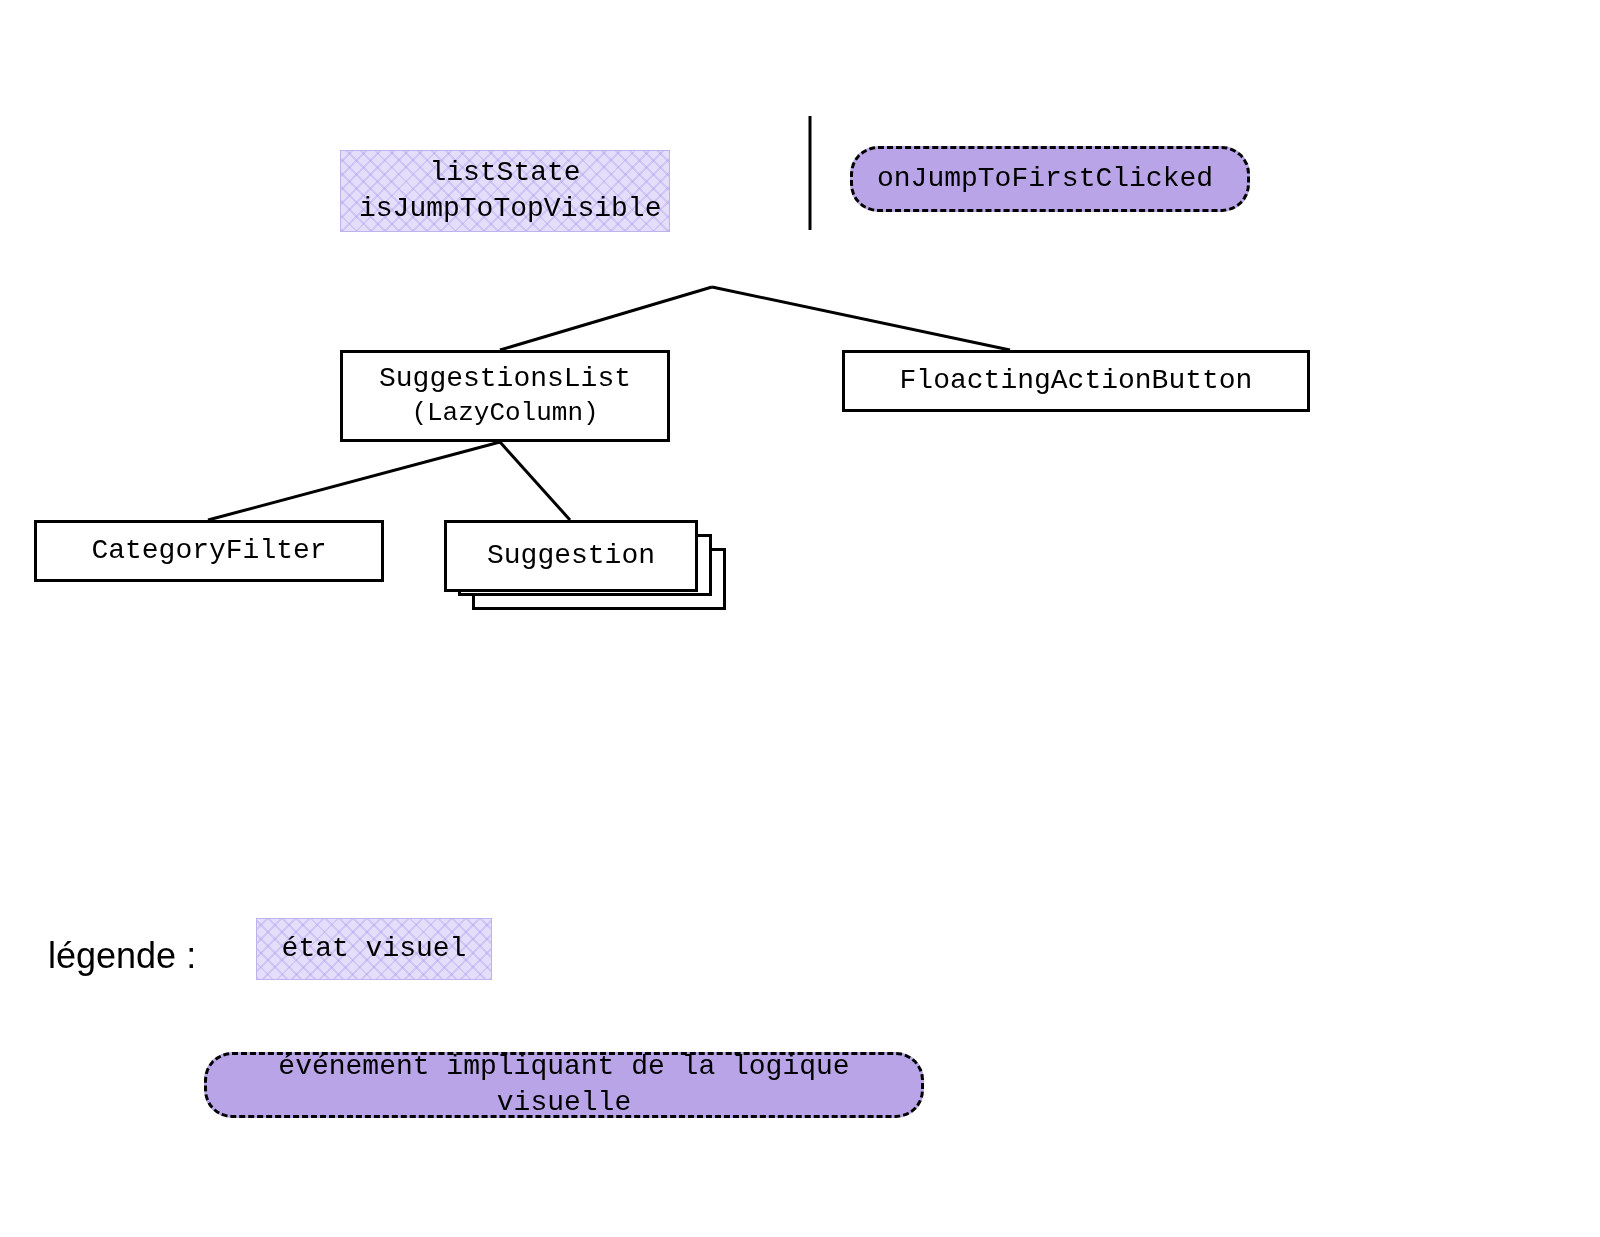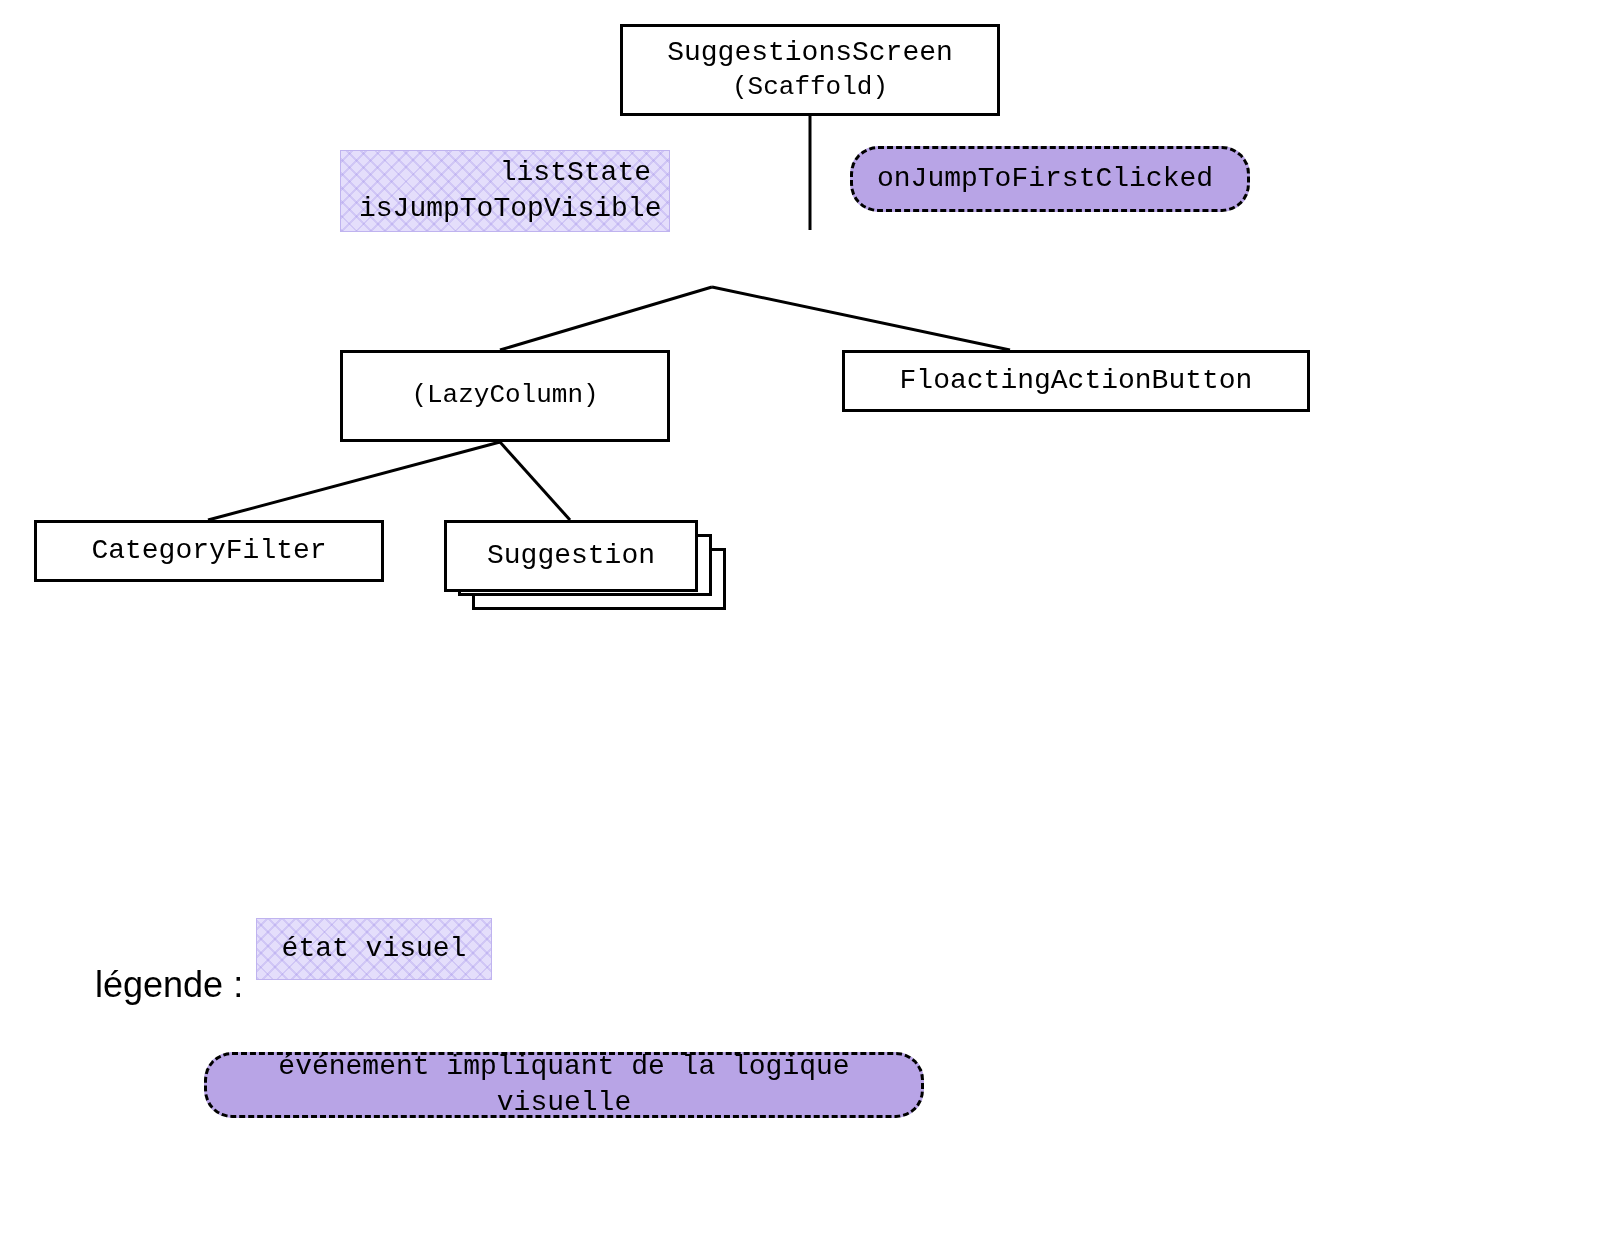--- a/index.html
+++ b/index.html
@@ -40,21 +40,21 @@
     .state-box {
       position: absolute;
       background: #e4defb;
       background-image:
         repeating-linear-gradient(45deg, rgba(150,130,230,0.25) 0 2px, transparent 2px 10px),
         repeating-linear-gradient(-45deg, rgba(150,130,230,0.25) 0 2px, transparent 2px 10px);
       border: 1px solid #bfb3ef;
       font-size: 28px;
       line-height: 1.3;
       padding: 6px 18px;
-      text-align: right;
+      text-align: center;
       display: flex;
       flex-direction: column;
       justify-content: center;
     }
     .event-box {
       position: absolute;
       background: #b8a4e6;
       border: 3px dashed #000;
       border-radius: 28px;
       font-size: 28px;
@@ -87,54 +87,51 @@
 
     <line x1="712" y1="287" x2="500" y2="350" stroke="#000" stroke-width="3"></line>
 
     <line x1="712" y1="287" x2="1010" y2="350" stroke="#000" stroke-width="3"></line>
 
     <line x1="500" y1="442" x2="208" y2="520" stroke="#000" stroke-width="3"></line>
 
     <line x1="500" y1="442" x2="570" y2="520" stroke="#000" stroke-width="3"></line>
   </svg>
 
-  <div class="node" style="left:620px; top:24px; width:380px; height:92px;">
-    <span>SuggestionsScreen</span>
-    <span class="sub">(Scaffold)</span>
-  </div>
 
   <div class="state-box" style="left:340px; top:150px; width:330px; height:82px;">
     <span>listState</span>
     <span>isJumpToTopVisible</span>
   </div>
 
   <div class="event-box" style="left:850px; top:146px; width:400px; height:66px;">
     <span>onJumpToFirstClicked</span>
   </div>
 
 
   <div class="node" style="left:340px; top:350px; width:330px; height:92px;">
+    <span>SuggestionsList</span>
     <span class="sub">(LazyColumn)</span>
   </div>
 
   <div class="node" style="left:842px; top:350px; width:468px; height:62px;">
     <span>FloactingActionButton</span>
   </div>
 
   <div class="node" style="left:34px; top:520px; width:350px; height:62px;">
     <span>CategoryFilter</span>
   </div>
 
   <div class="stack-layer" style="left:472px; top:548px; width:254px; height:62px;"></div>
   <div class="stack-layer" style="left:458px; top:534px; width:254px; height:62px;"></div>
   <div class="node" style="left:444px; top:520px; width:254px; height:72px;text-align:center;">
     <span>Suggestion</span>
   </div>
 
-  <div class="legend-label" style="left:48px; top:964px;margin-left:47px;">
+  <div class="legend-label" style="left:48px; top:935px;">
     <span>légende :</span>
   </div>
 
   <div class="state-box" style="left:216px; top:918px; width:236px; height:62px; text-align:center; align-items:center;margin-left:40px;">
     <span>état visuel</span>
   </div>
 
   <div class="event-box" style="left:204px; top:1052px; width:720px; height:66px;">
     <span>événement impliquant de la logique visuelle</span>
   </div>

